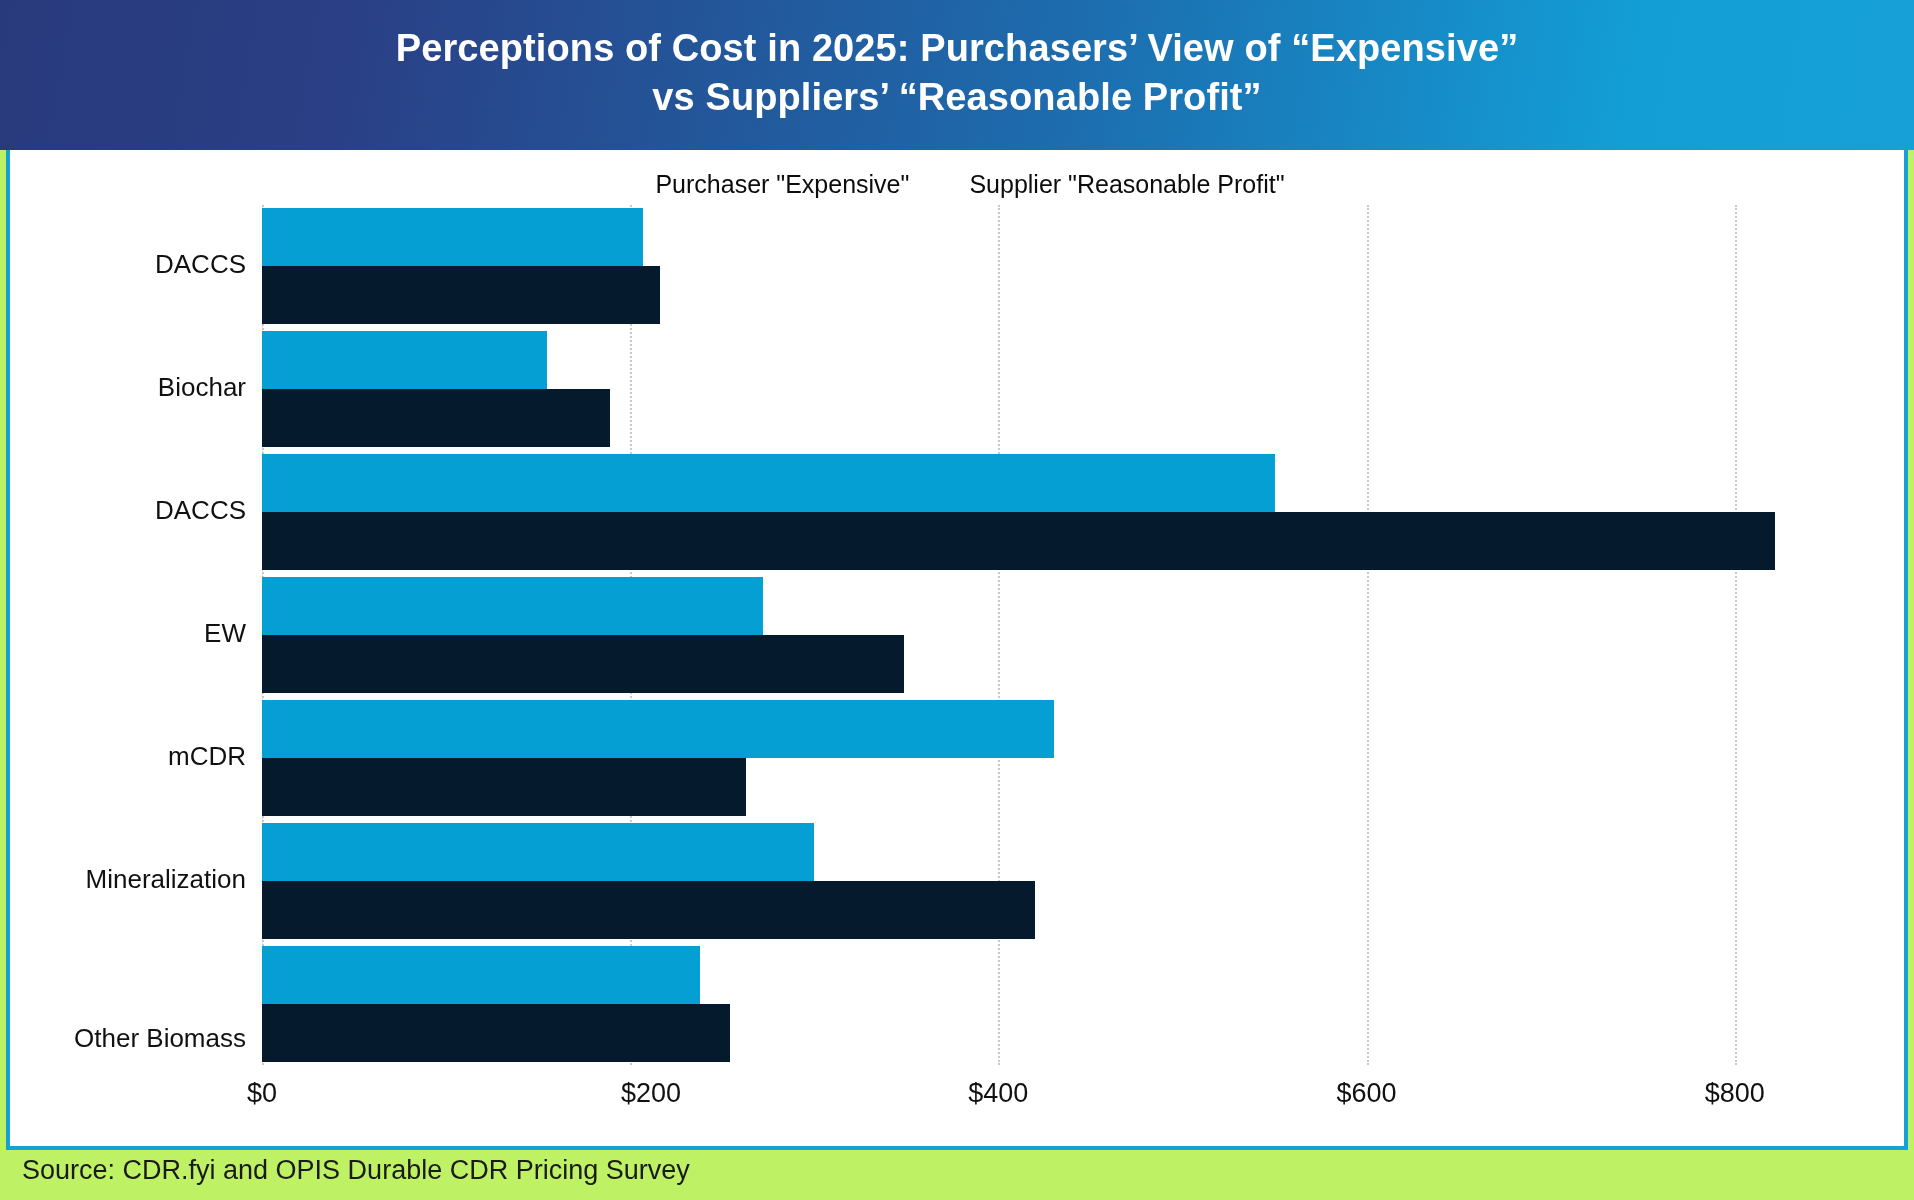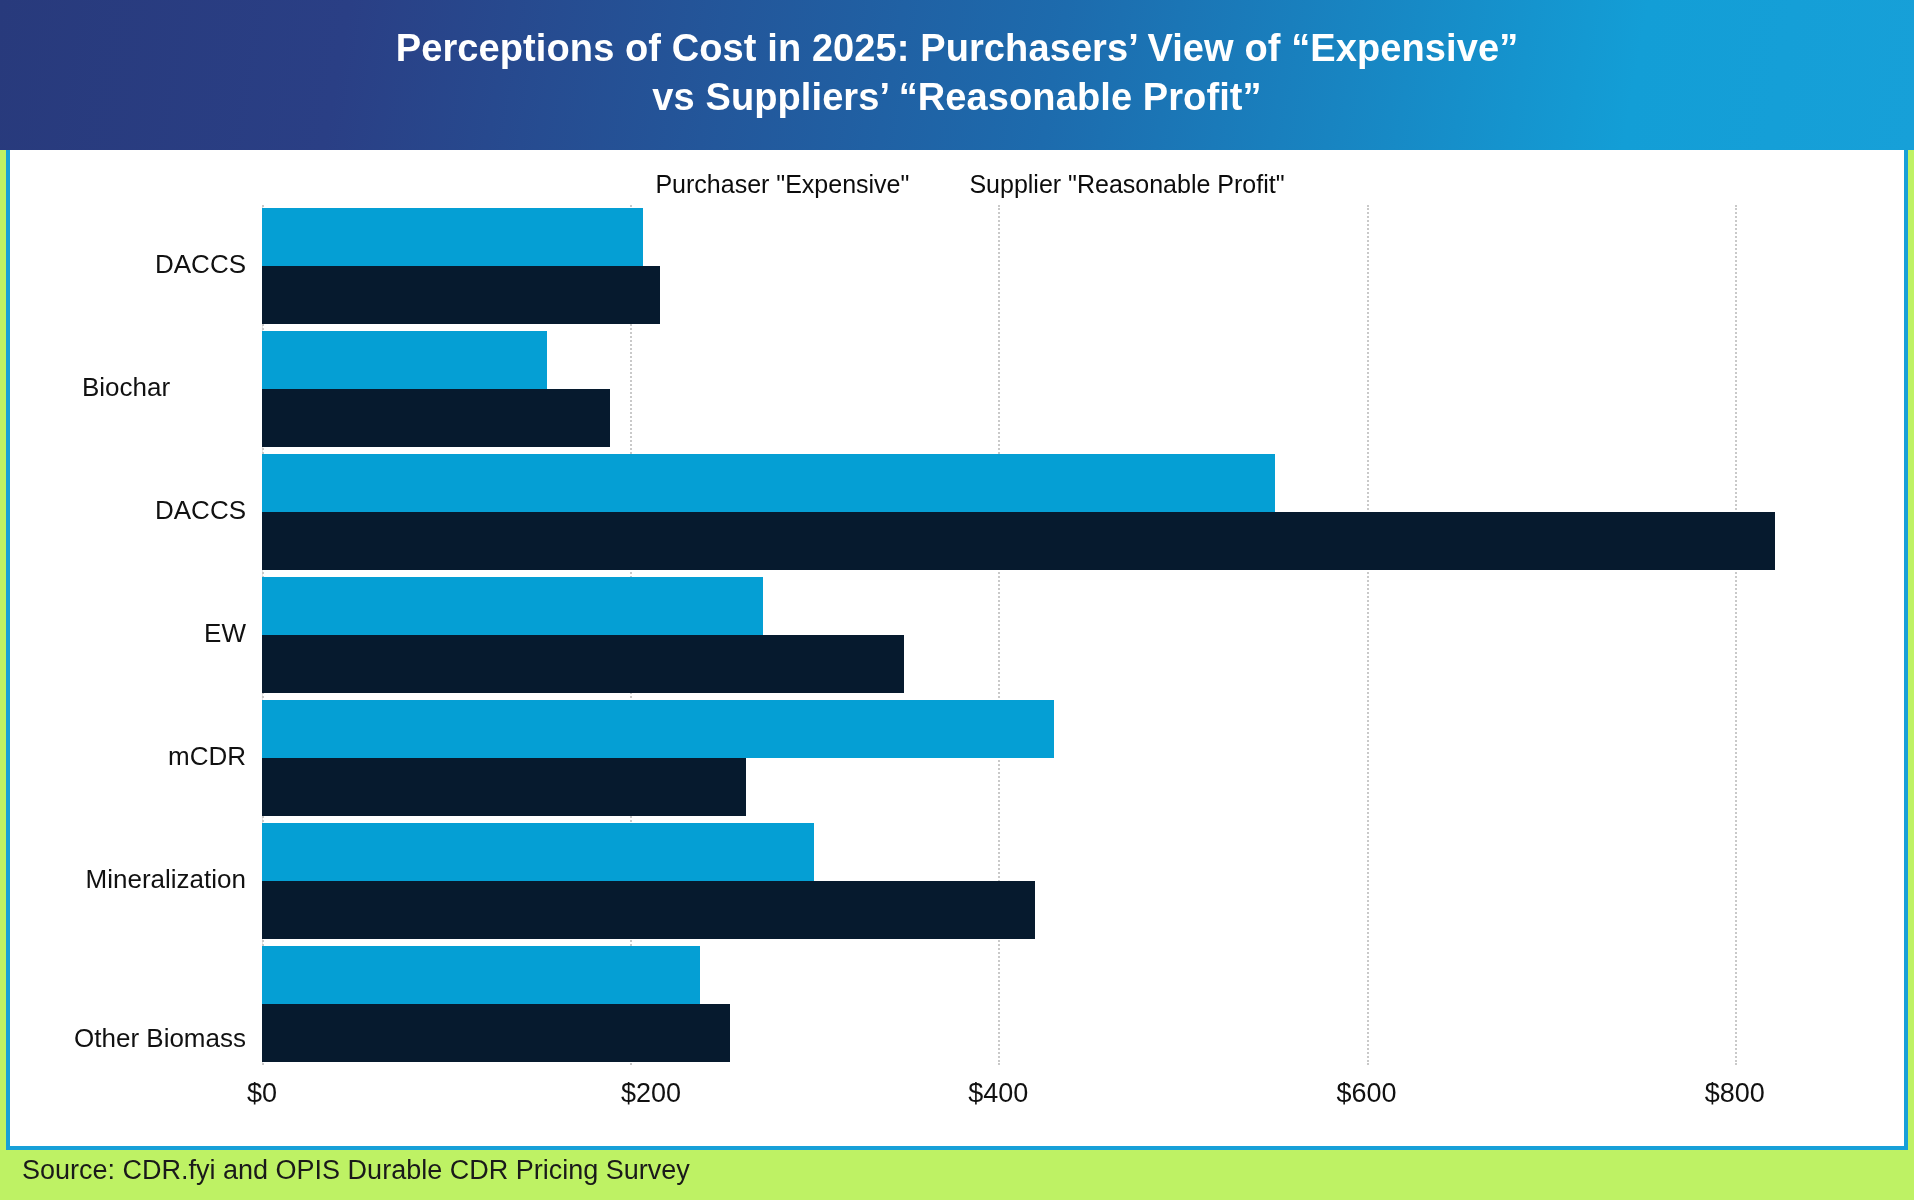--- a/index.html
+++ b/index.html
@@ -175,21 +175,21 @@
       <span>Purchaser "Expensive"</span>
     </div>
     <div class="legend-item">
       <span class="legend-dot"></span>
       <span>Supplier "Reasonable Profit"</span>
     </div>
   </div>
 
   <div class="cat-labels">
       <div class="cat-label" style="top: 44.4286px;">DACCS</div>
-      <div class="cat-label" style="top: 167.286px; text-align: center;">Biochar</div>
+      <div class="cat-label" style="top: 167.286px;">Biochar</div>
       <div class="cat-label" style="top: 290.143px;">DACCS</div>
       <div class="cat-label" style="top: 413px;">EW</div>
       <div class="cat-label" style="top: 535.857px;">mCDR</div>
       <div class="cat-label" style="top: 658.714px; text-align: right;">Mineralization</div>
       <div class="cat-label" style="top: 818px;">Other Biomass</div>
     </div>
 
   <div class="axis-baseline"></div>
 
   <div class="plot-area">

